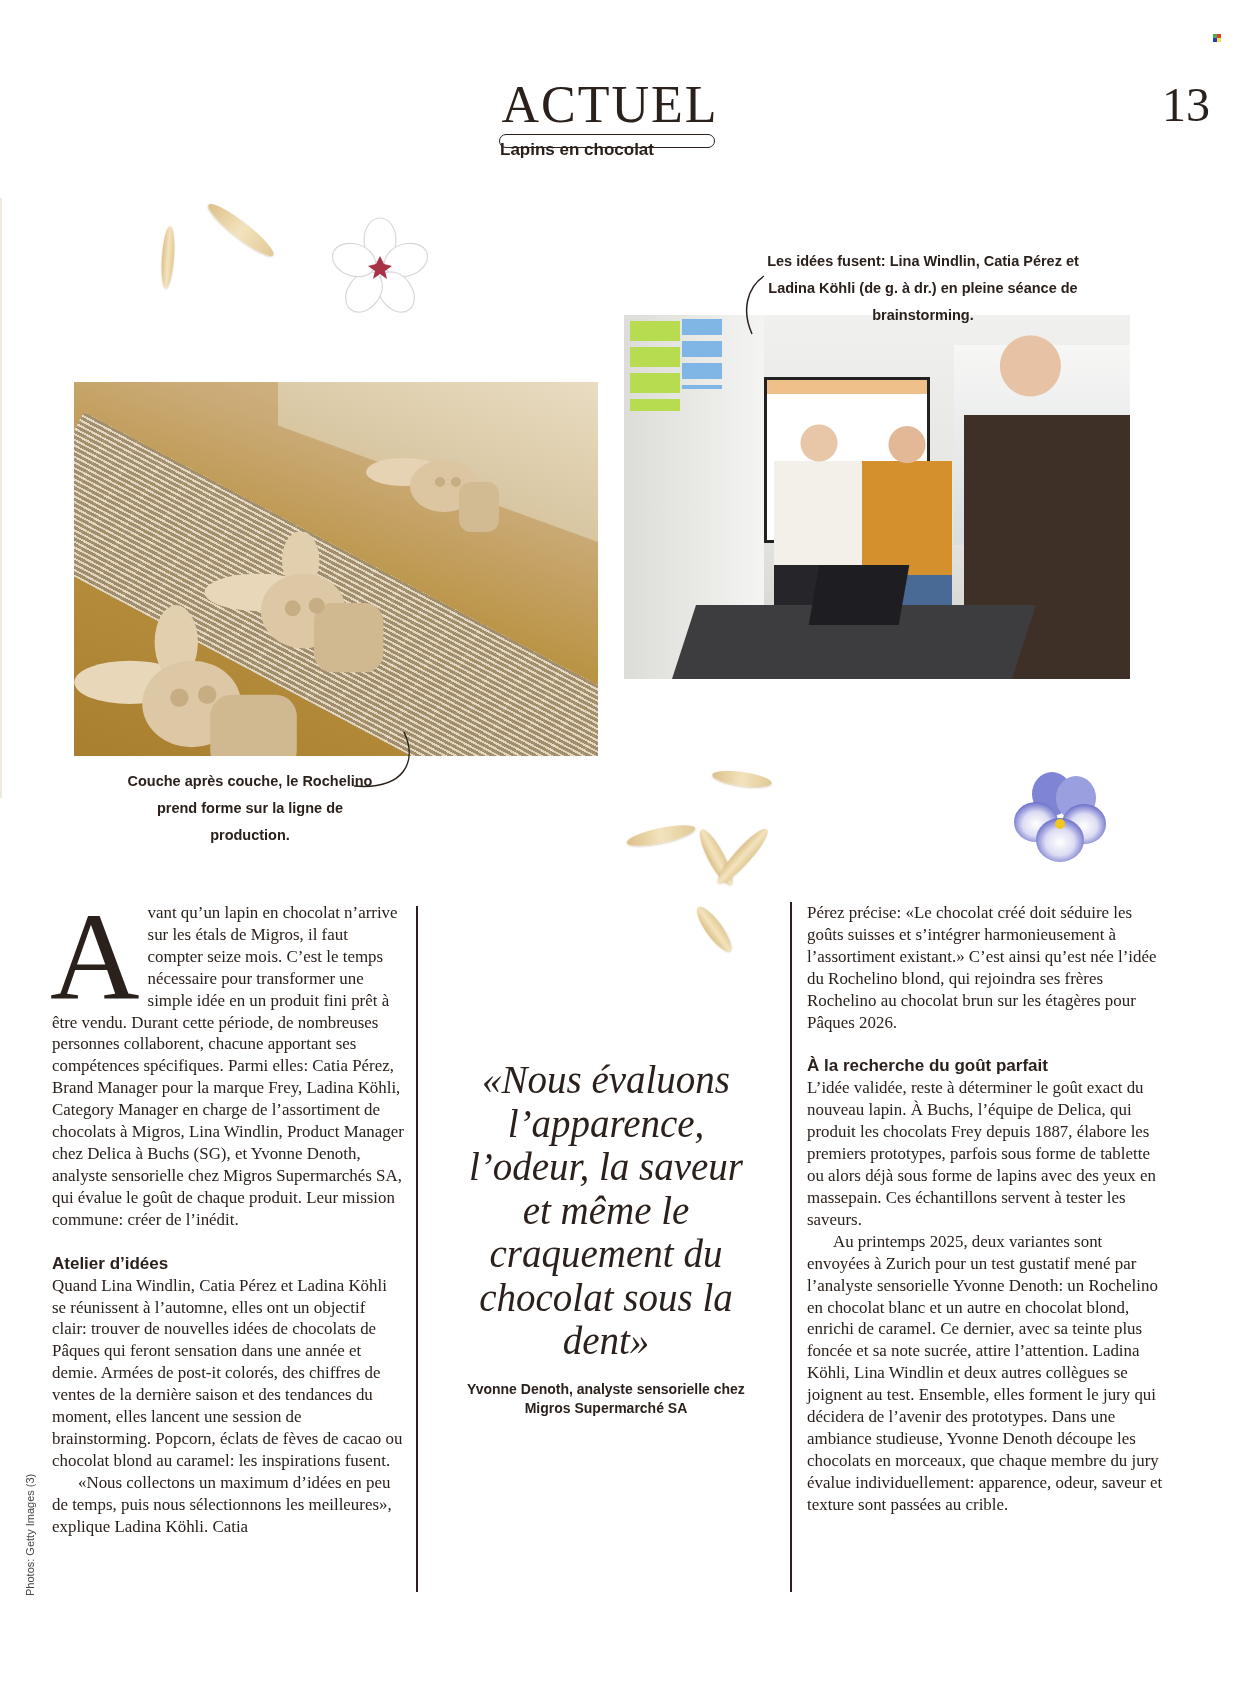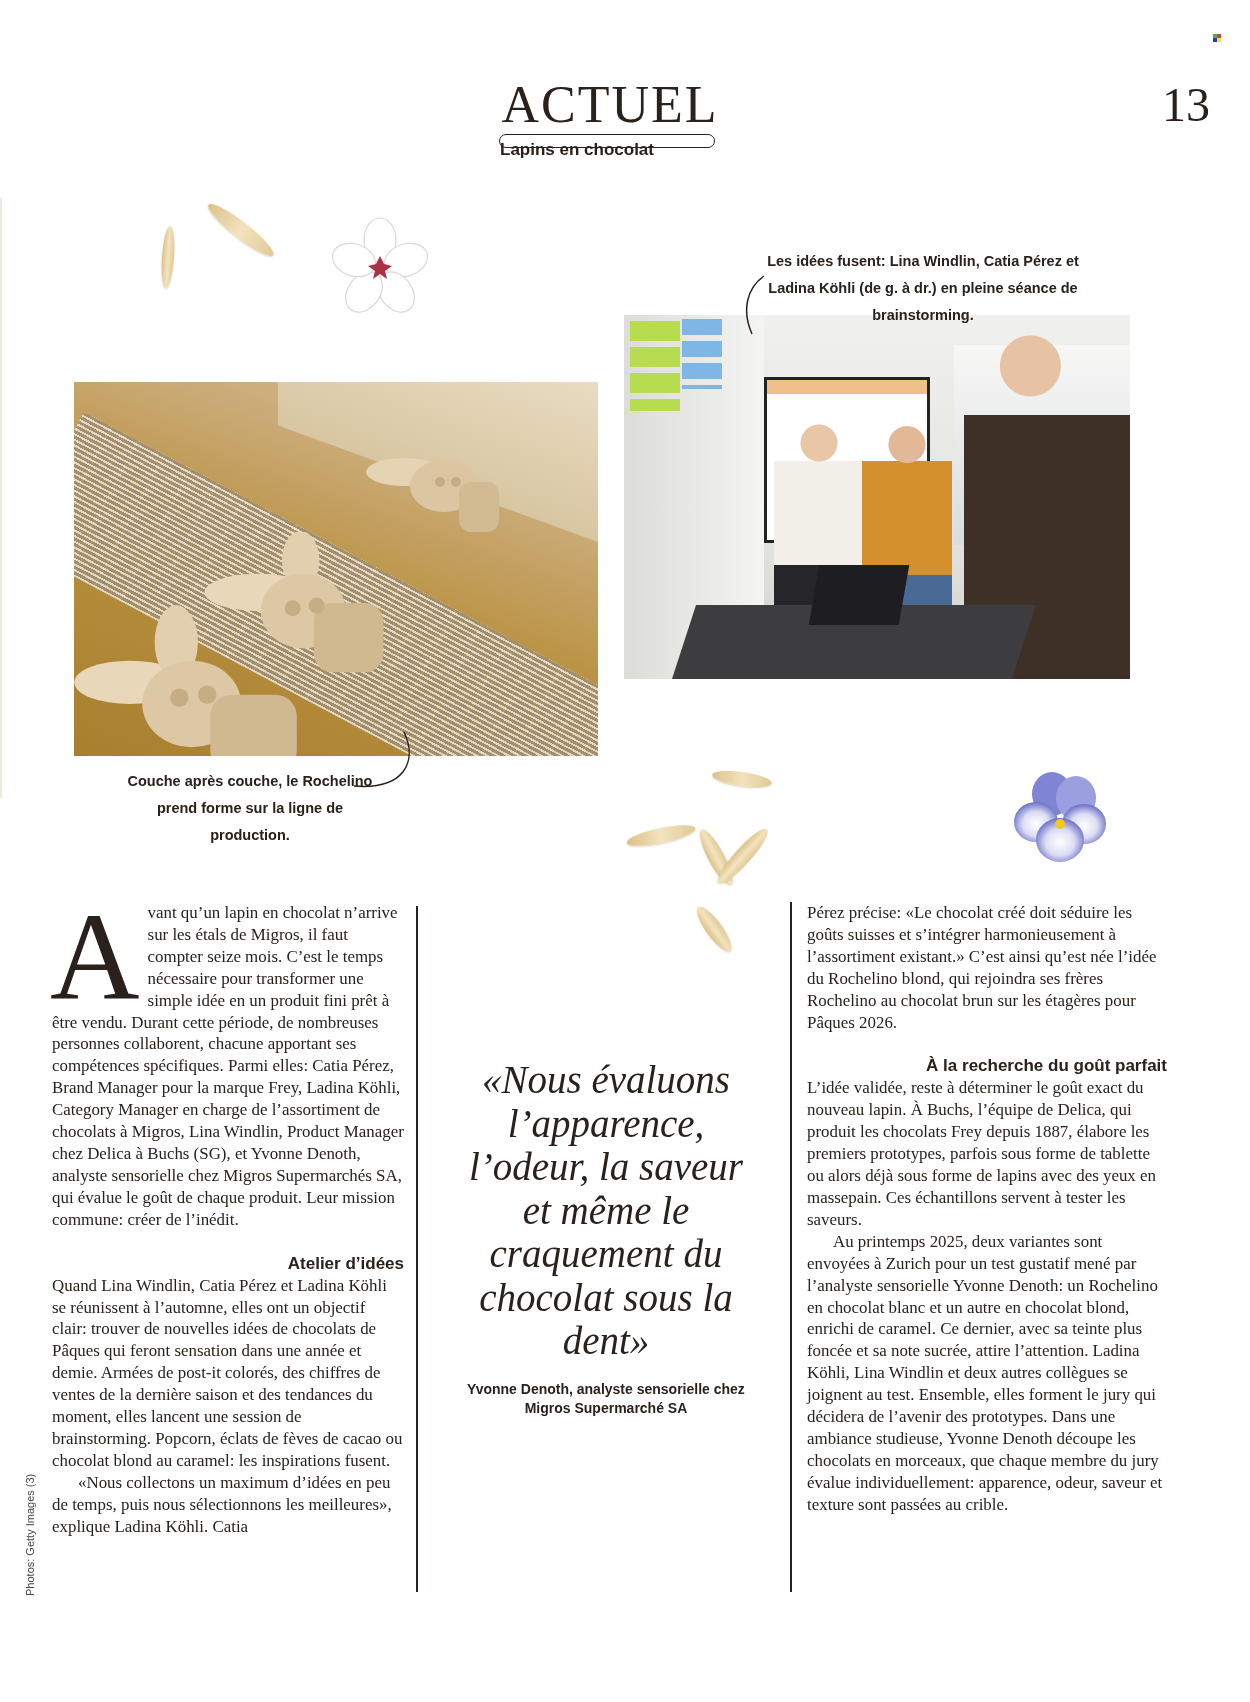--- a/index.html
+++ b/index.html
@@ -37,21 +37,21 @@
   .photo-brainstorm { left:624px; top:315px; width:506px; height:364px; background:linear-gradient(180deg,#f0f0ee 0%,#e3e3e0 60%,#cfcfcb 100%); }
 
   .caption { font-size:14.5px; line-height:27px; text-align:center; font-weight:bold; color:#2b211c; }
   .caption-brainstorm { left:758px; top:248px; width:330px; }
   .caption-bunnies { left:120px; top:768px; width:260px; }
 
   
   .col { font-size:16.9px; line-height:21.9px; color:#2b211c; }
   .col p { margin:0; }
   .col .indent { text-indent:26px; }
-  .col h3 { font-family:"Liberation Sans","DejaVu Sans",sans-serif; font-size:17px; line-height:22px; margin:0; font-weight:bold;text-align:right; }
+  .col h3 { font-family:"Liberation Sans","DejaVu Sans",sans-serif; font-size:17px; line-height:22px; margin:0; font-weight:bold; }
   .col-left { left:52px; top:902px; width:352px; }
   .col-right { left:807px; top:902px; width:360px; }
   .dropcap { float:left; font-size:124px; line-height:92px; height:96px; margin:10px 8px 0 -2px; color:#2b211c; }
   .vrule { width:1.5px; background:#2b211c; }
   .vrule-left { left:416px; top:906px; height:686px; }
   .vrule-right { left:790px; top:902px; height:690px; }
 
   .pullquote { left:455px; top:1058px; width:302px; text-align:center; font-size:39px; line-height:43.5px; color:#2b211c;font-style:italic; }
   .pullquote-attr { left:455px; top:1380px; width:302px; text-align:center; font-size:14px; line-height:19px; font-weight:bold; color:#2b211c; }
 

